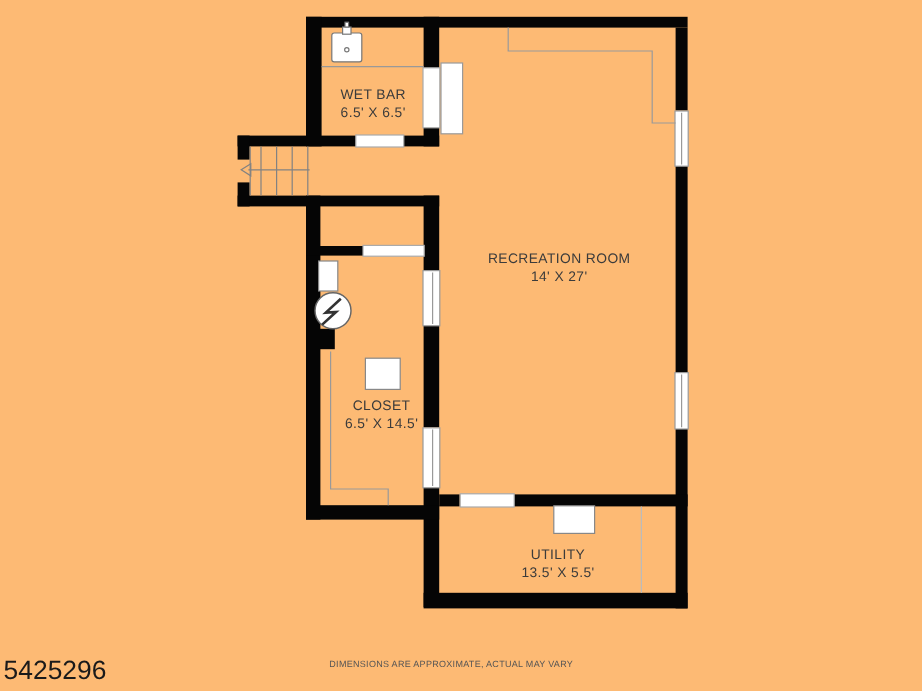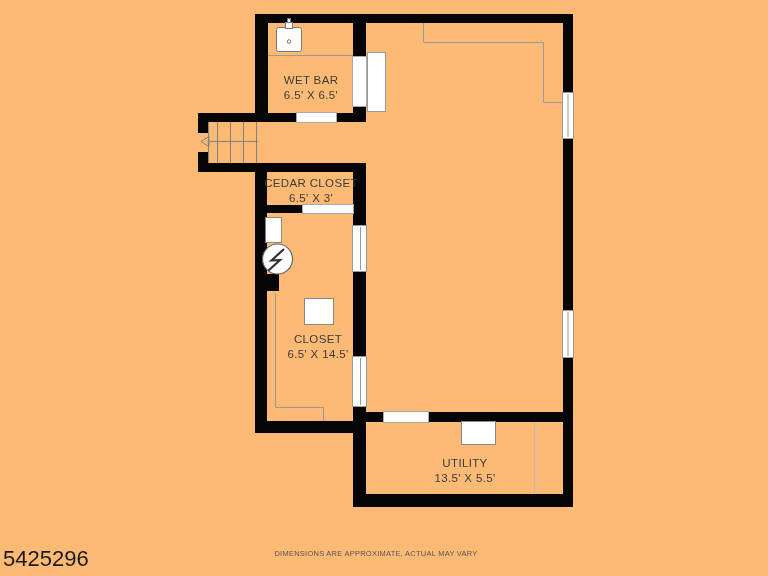--- a/index.html
+++ b/index.html
@@ -96,23 +96,23 @@
     <rect x="304.5" y="298.5" width="29" height="26" fill="#fff" stroke="#888"></rect>
 
     <rect x="461.5" y="421.5" width="34" height="23" fill="#fff" stroke="#888"></rect>
     <line x1="534.5" y1="422" x2="534.5" y2="494" stroke="#bbb"></line>
   </svg>
 
   <div class="room-label" style="left:311px;top:87px">
     <div>WET BAR</div>
     <div>6.5' X 6.5'</div>
   </div>
-  <div class="room-label" style="left:311px;top:190px">
-    <div>CEDAR CLOSET</div>
-    <div>6.5' X 3'</div>
+  <div class="room-label" style="left:466px;top:224px">
+    <div>RECREATION ROOM</div>
+    <div>14' X 27'</div>
   </div>
   <div class="room-label" style="left:318px;top:346px">
     <div>CLOSET</div>
     <div>6.5' X 14.5'</div>
   </div>
   <div class="room-label" style="left:465px;top:470px">
     <div>UTILITY</div>
     <div>13.5' X 5.5'</div>
   </div>
 

